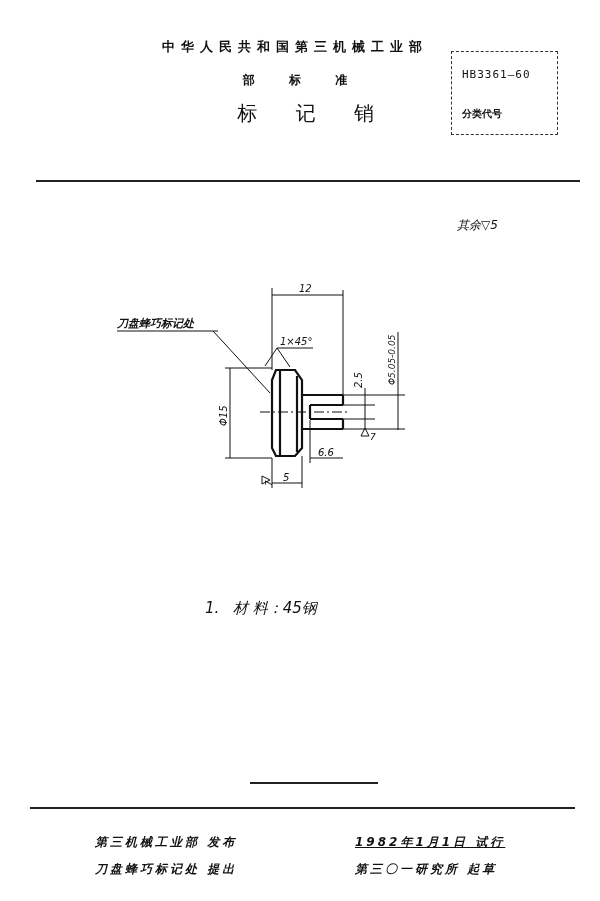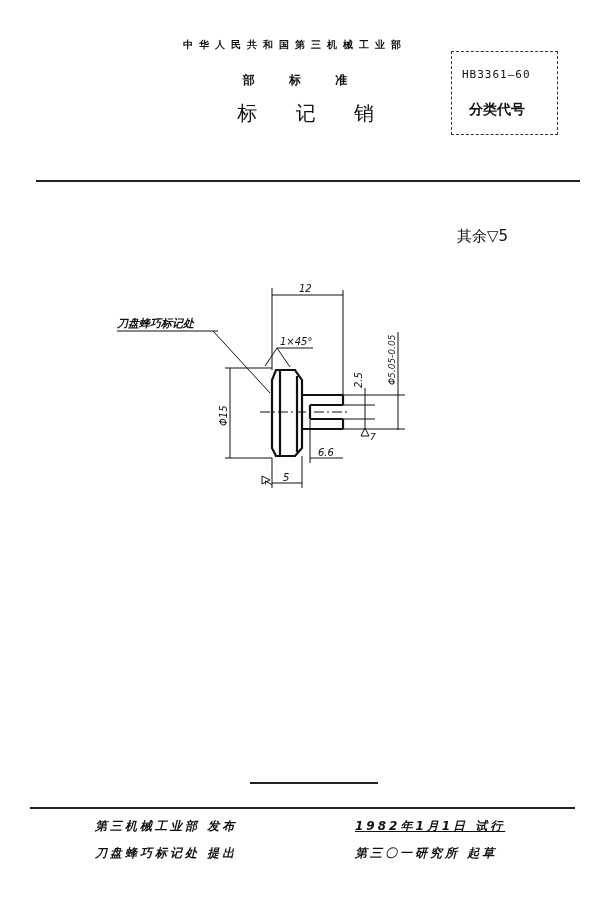--- a/index.html
+++ b/index.html
@@ -1,31 +1,31 @@
 <!DOCTYPE html>
 <html><head>
 <meta charset="utf-8">
 <style>
   html, body { margin:0; padding:0; background:#ffffff; }
   body { width:600px; height:901px; position:relative; overflow:hidden; color:#111; font-family:"DejaVu Sans", sans-serif; }
   .abs { position:absolute; }
-  .hdr-line1 { left:150px; top:38px; width:290px; text-align:center; font-size:10px; letter-spacing:6px; font-weight:bold; }
+  .hdr-line1 { left:150px; top:38px; width:290px; text-align:center; font-size:13px; letter-spacing:6px; font-weight:bold; }
   .hdr-line2 { left:200px; top:72px; width:190px; text-align:center; font-size:12px; word-spacing:30px; letter-spacing:0; font-weight:bold; }
   .hdr-title { left:200px; top:100px; width:190px; text-align:right; font-size:20px; letter-spacing:16px; font-weight:normal; }
   .code-box { left:451px; top:51px; width:105px; height:82px; border:1px dashed #333; }
   .code-text { left:462px; top:68px; font-size:11px; font-family:"DejaVu Sans Mono", monospace; letter-spacing:1px; }
-  .class-label { left:462px; top:101px; font-size:14px; font-weight:bold;margin-left:7px; }
+  .class-label { left:462px; top:107px; font-size:10px; font-weight:bold; }
   .rule-top { left:36px; top:180px; width:544px; height:2px; background:#222; }
-  .roughness { left:457px; top:227px; font-size:15px; }
+  .roughness { left:457px; top:217px; font-size:12px; font-style:italic; }
   .notes { left:205px; top:595px; font-size:15px; font-style:italic; }
   .note { height:30px; line-height:26px; white-space:nowrap; }
   .note .num { display:inline-block; width:28px; }
   .short-rule { left:250px; top:782px; width:128px; height:2px; background:#222; }
   .rule-bottom { left:30px; top:807px; width:545px; height:2px; background:#222; }
-  .foot { font-size:12px; font-weight:bold; font-style:italic; letter-spacing:3px; white-space:nowrap; }
+  .foot { font-size:12px; font-weight:bold; font-style:italic; letter-spacing:3px; white-space:nowrap;margin-top:16px; }
 </style>
 </head>
 <body>
 
 <div class="abs hdr-line1">中华人民共和国第三机械工业部</div>
 <div class="abs hdr-line2">部 标 准</div>
 <div class="abs hdr-title">标 记 销</div>
 
 <div class="abs code-box"></div>
 <div class="abs code-text">HB3361—60</div>
@@ -100,20 +100,21 @@
       <text x="218" y="186" font-size="10">6.6</text>
       <text x="0" y="0" font-size="10" transform="translate(262,118) rotate(-90)">2.5</text>
       <text x="0" y="0" font-size="9" transform="translate(295,115) rotate(-90)">Φ5.05-0.05</text>
       <text x="270" y="170" font-size="9">7</text>
       <text x="0" y="0" font-size="9" transform="translate(172,216) rotate(-90)">7</text>
     </g>
   </svg>
 </div>
 
 <div class="abs notes">
+  <div class="note"><span class="num">1.</span><span>材  料：45钢</span></div>
 </div>
 
 <div class="abs short-rule"></div>
 <div class="abs rule-bottom"></div>
 
 <div class="abs foot" style="left:95px;top:818px;">第三机械工业部 发布</div>
 <div class="abs foot" style="left:355px;top:818px;text-decoration:underline;">1982年1月1日 试行</div>
 <div class="abs foot" style="left:95px;top:845px;">刀盘蜂巧标记处 提出</div>
 <div class="abs foot" style="left:355px;top:845px;">第三〇一研究所 起草</div>
 

